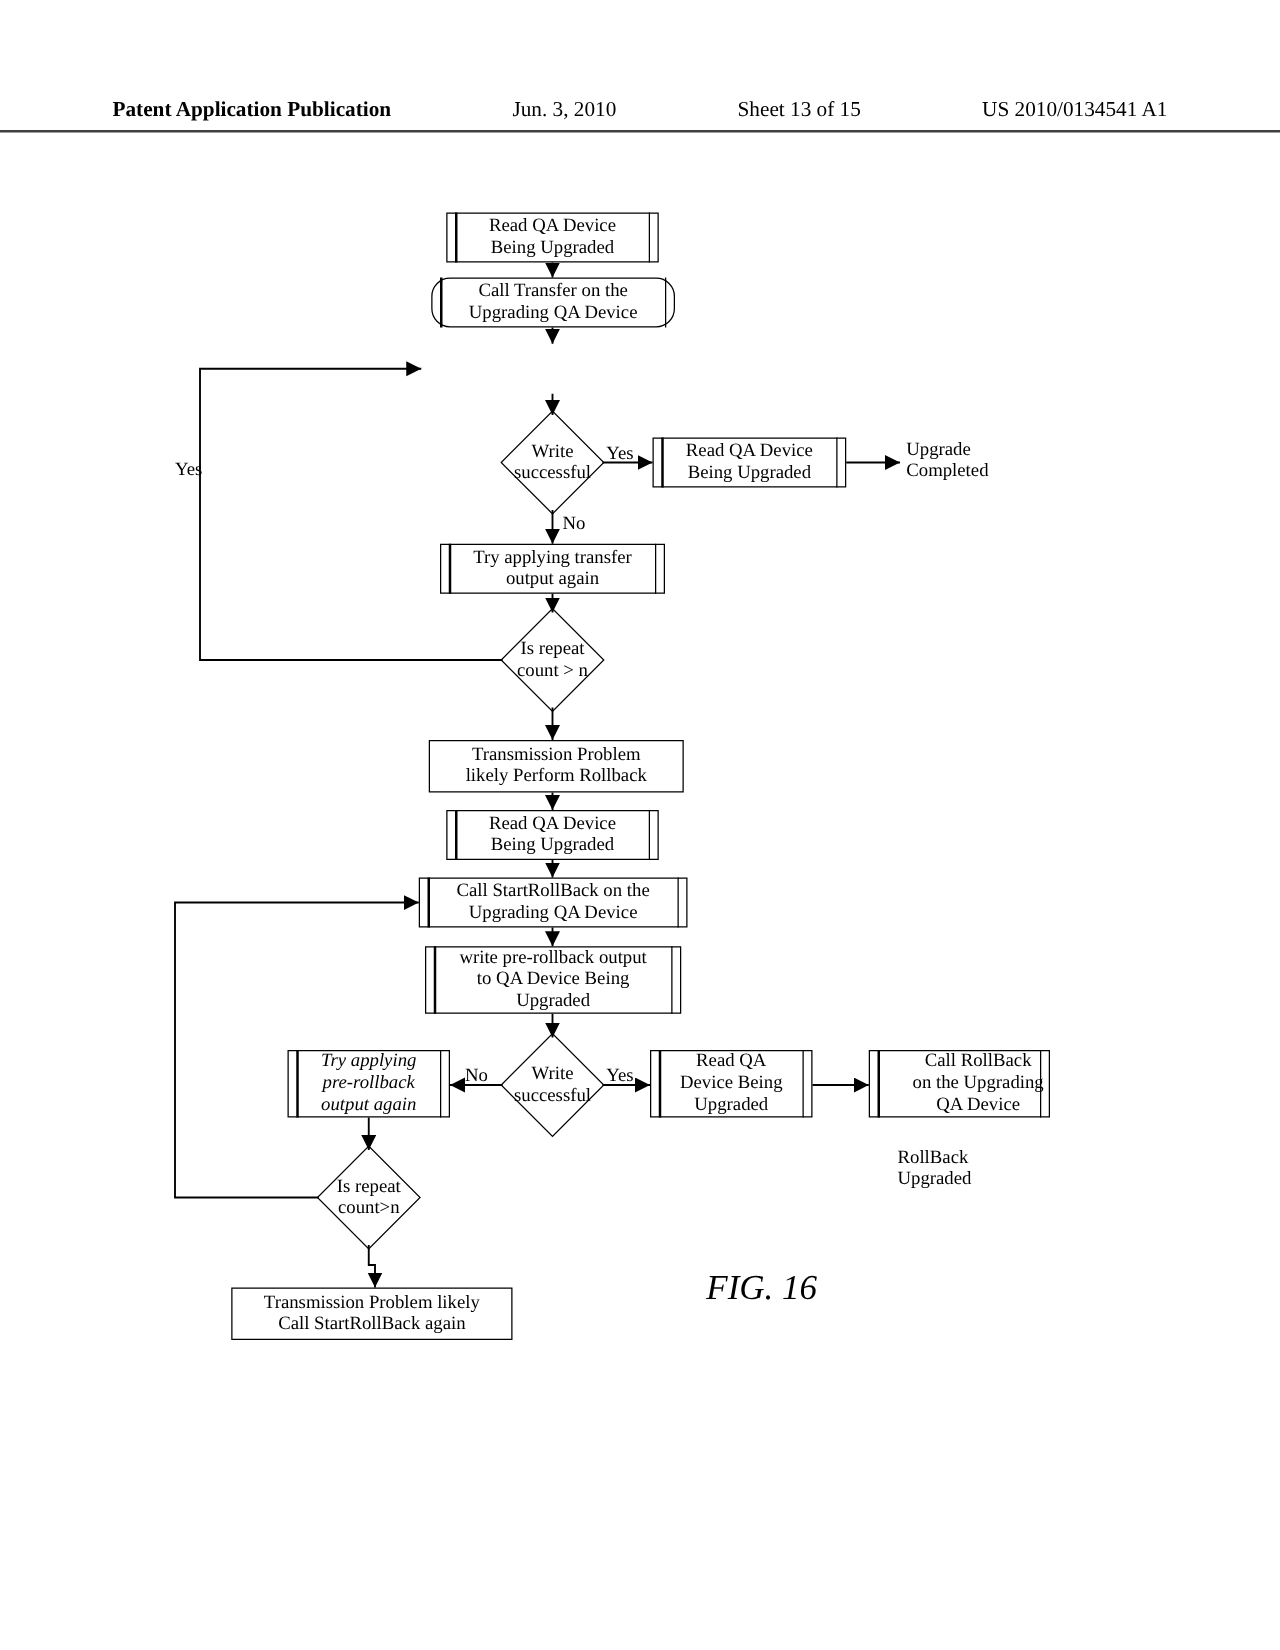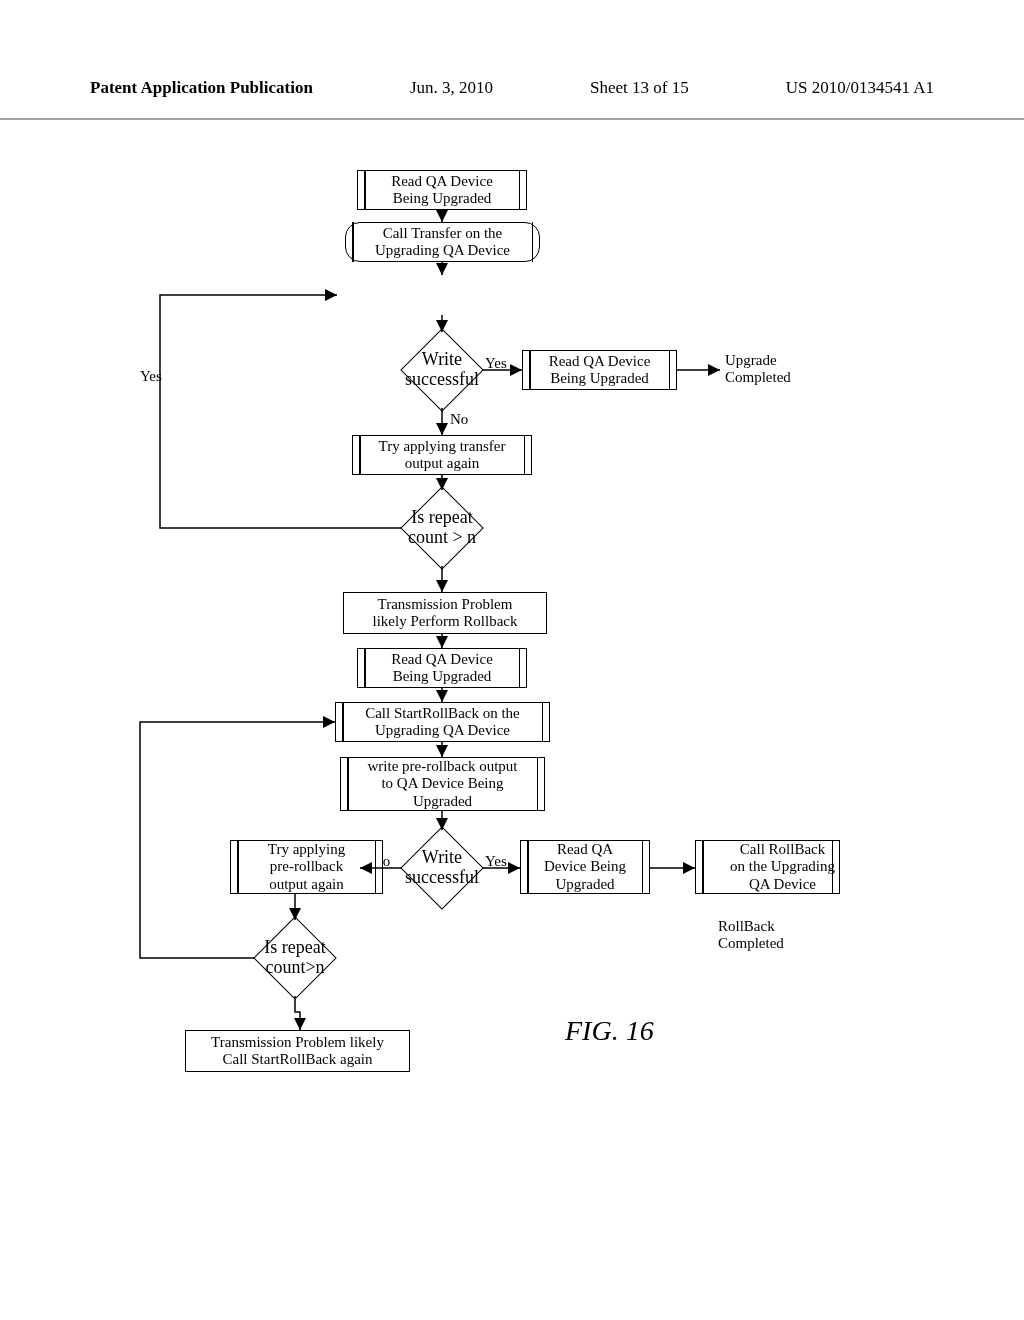--- a/index.html
+++ b/index.html
@@ -9,22 +9,22 @@
     background: #fff;
     width: 1024px;
     height: 1320px;
     position: relative;
   }
   .header {
     position: absolute;
     top: 78px;
     left: 0;
     width: 1024px;
-    border-bottom: 2px solid #a3a3a3;
-    padding-bottom: 20px;
+    border-bottom: 2px solid #404040;
+    padding-bottom: 6px;
   }
   .header-inner {
     display: flex;
     justify-content: space-between;
     align-items: baseline;
     padding: 0 90px 0 90px;
     font-size: 17px;
   }
   .header-inner .pub { font-weight: bold; }
   .diagram {
@@ -65,21 +65,21 @@
     left: 50%; top: 50%;
     width: 57px; height: 57px;
     border: 1.5px solid #000;
     background: #fff;
     transform: translate(-50%, -50%) rotate(45deg);
   }
   .decision .dtext {
     position: absolute;
     left: 50%; top: 50%;
     transform: translate(-50%, -50%);
-    font-size: 18px;
+    font-size: 15px;
     text-align: center;
     line-height: 1.1;
     width: 80px;
   }
   .plain {
     position: absolute;
     font-size: 15px;
     line-height: 1.15;
   }
   .fig {
@@ -199,23 +199,23 @@
   </div>
 
   <div class="box" style="left:695px; top:680px; width:145px; height:54px;justify-content:flex-end;">
     <span class="inner-bar-l"></span>
       <span class="inner-bar-r"></span>
     <span style="white-space:pre-line">Call RollBack
 on the Upgrading
 QA Device</span>
   </div>
   <span class="plain" style="left:718px; top:758px; white-space:pre-line">RollBack
-Completed</span>
-
-  <div class="box" style="left:230px; top:680px; width:153px; height:54px;">
+Upgraded</span>
+
+  <div class="box" style="left:230px; top:680px; width:130px; height:54px;font-style:italic;">
     <span class="inner-bar-l"></span>
       <span class="inner-bar-r"></span>
     <span style="white-space:pre-line">Try applying
 pre-rollback
 output again</span>
   </div>
 
   <div class="decision" style="left:255px; top:758px;">
     <div class="diamond"></div>
     <div class="dtext" style="white-space:pre-line">Is repeat

